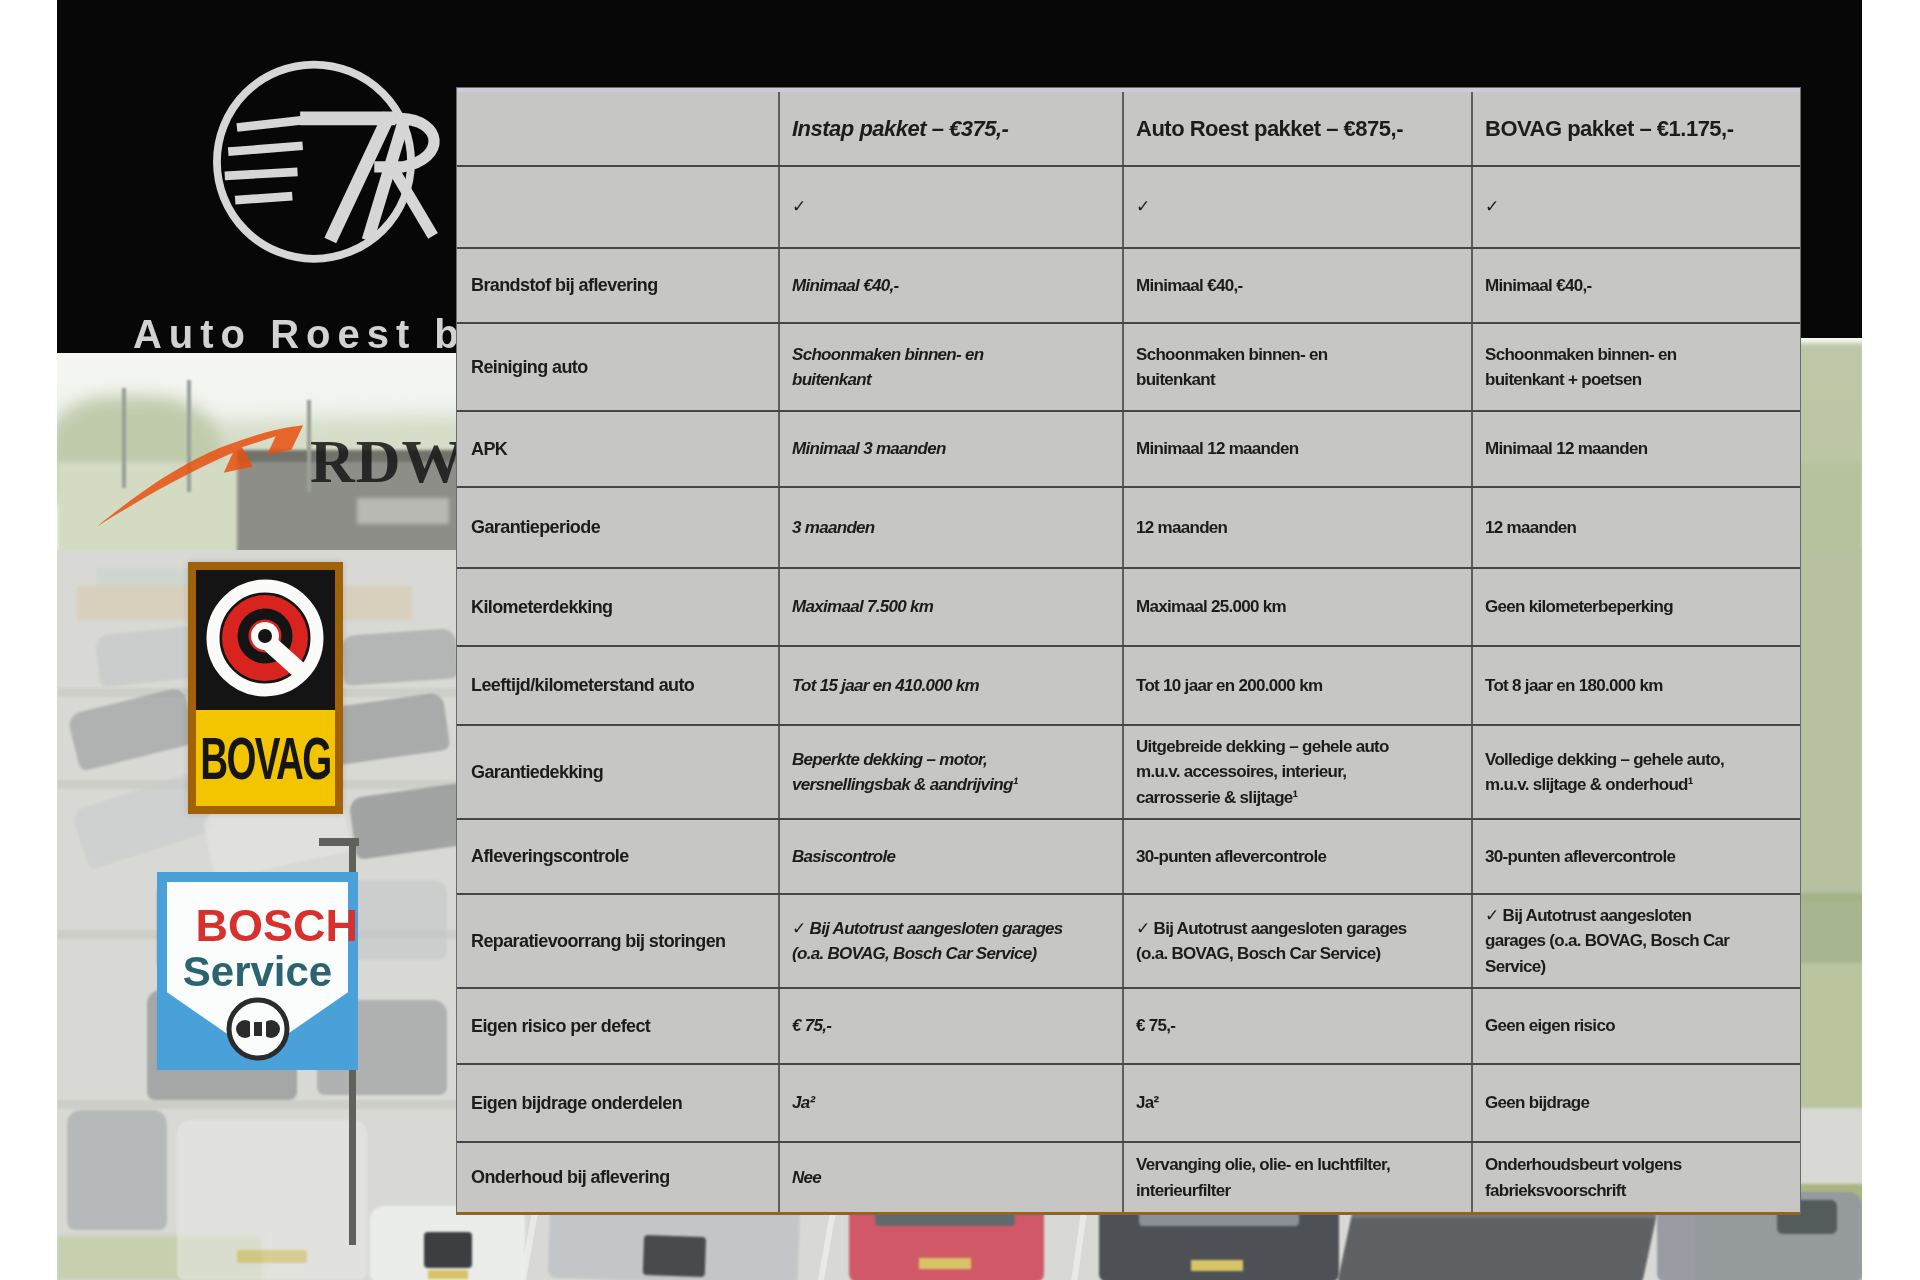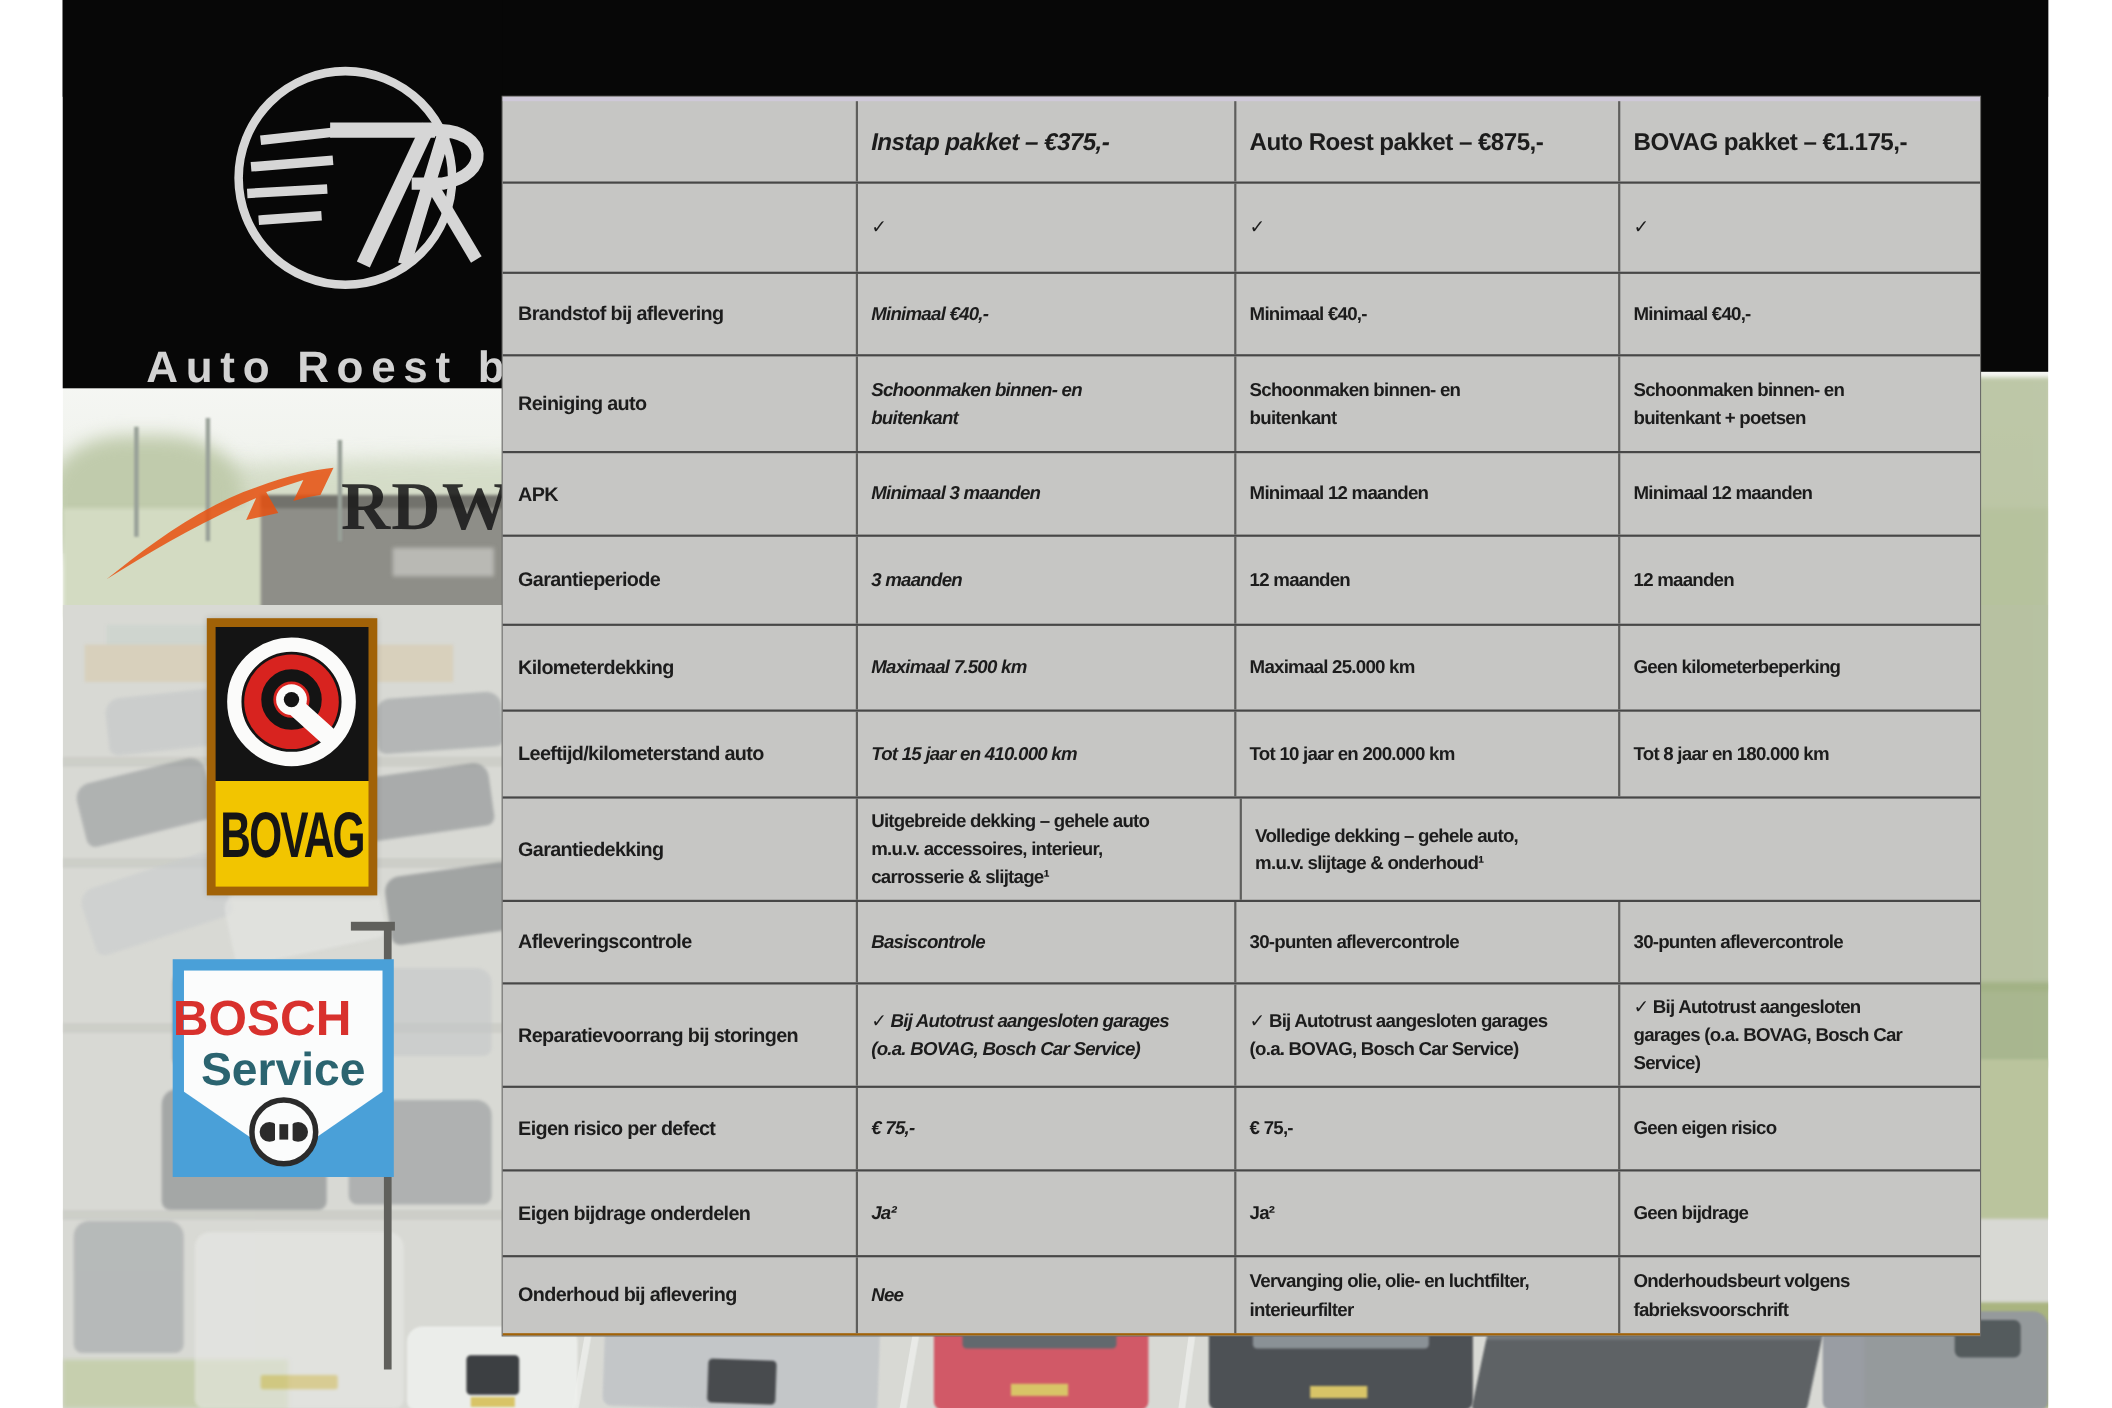--- a/index.html
+++ b/index.html
@@ -52,21 +52,21 @@
          box-shadow:0 0 6px rgba(0,0,0,.15);padding:0;}
   .bovag-top{position:absolute;left:8px;top:8px;width:139px;height:140px;background:#141414;}
   .bovag-bottom{position:absolute;left:8px;top:148px;width:139px;height:96px;background:#f2c500;
                 display:flex;align-items:center;justify-content:center;}
   .bovag-word{font-size:47px;font-weight:bold;color:#151515;letter-spacing:-2px;transform:scale(.82,1.25);}
 
   
   .bosch{position:absolute;left:157px;top:872px;width:201px;height:198px;background:#4aa0d8;}
   .bosch-pent{position:absolute;left:10px;top:10px;width:181px;height:178px;background:#fbfcfc;
               clip-path:polygon(0 0,100% 0,100% 62%,50% 97%,0 62%);}
-  .bosch-b{position:absolute;left:0;top:28px;width:201px;text-align:left;color:#d8312d;
+  .bosch-b{position:absolute;left:0;top:28px;width:201px;text-align:right;color:#d8312d;
            font-size:45px;font-weight:bold;letter-spacing:0;}
   .bosch-s{position:absolute;left:0;top:76px;width:201px;text-align:center;color:#2b6470;
            font-size:42px;font-weight:bold;}
   .bosch-arm{position:absolute;left:66px;top:122px;}
 
   
   .pricing-table{position:absolute;left:457px;top:88px;width:1343px;background:#c6c6c4;
                  border-top:4px solid #cfc9d9;box-shadow:0 0 0 1px #6b6b69;}
   .trow{display:flex;border-bottom:2px solid #474747;}
   .trow:last-child{border-bottom:2px solid #a16207;}
@@ -266,20 +266,22 @@
       <div class="tcell val v3">Geen kilometerbeperking</div>
     </div>
     <div class="trow r7">
       <div class="tcell lab">Leeftijd/kilometerstand auto</div>
       <div class="tcell val v1">Tot 15 jaar en 410.000 km</div>
       <div class="tcell val v2">Tot 10 jaar en 200.000 km</div>
       <div class="tcell val v3">Tot 8 jaar en 180.000 km</div>
     </div>
     <div class="trow r8">
       <div class="tcell lab">Garantiedekking</div>
+      <div class="tcell val v1">Beperkte dekking – motor,
+versnellingsbak &amp; aandrijving¹</div>
       <div class="tcell val v2">Uitgebreide dekking – gehele auto
 m.u.v. accessoires, interieur,
 carrosserie &amp; slijtage¹</div>
       <div class="tcell val v3">Volledige dekking – gehele auto,
 m.u.v. slijtage &amp; onderhoud¹</div>
     </div>
     <div class="trow r9">
       <div class="tcell lab">Afleveringscontrole</div>
       <div class="tcell val v1">Basiscontrole</div>
       <div class="tcell val v2">30-punten aflevercontrole</div>

